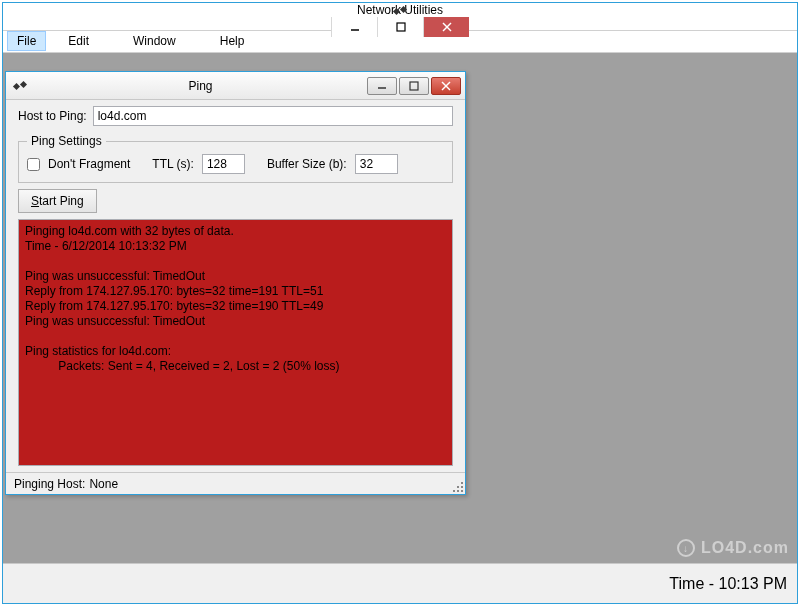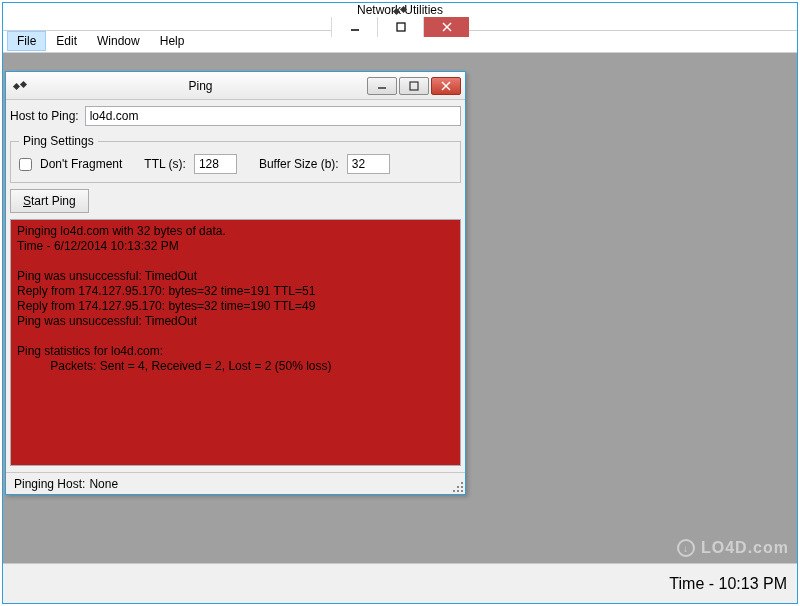--- a/index.html
+++ b/index.html
@@ -70,21 +70,21 @@
     
     .menubar {
       height: 22px;
       background: #fff;
       display: flex;
       align-items: flex-start;
       padding: 0 4px;
       border-bottom: 1px solid #d0d0d0;
     }
     .menu-item {
-      padding: 3px 10px;
+      padding: 3px 22px;
       font-size: 12px;
       color: #000;
       display: flex;
       align-items: center;
     }
     .menu-item.active {
       background: #cce8ff;
       border: 1px solid #99ccff;
       padding: 2px 9px;
     }
@@ -141,21 +141,21 @@
       display: flex;
       align-items: center;
       justify-content: center;
     }
     .child-btn.close {
       background: linear-gradient(#e67a6f,#c5402f);
       border-color: #a02f22;
     }
     .child-body {
       flex: 1;
-      padding: 6px 4px;
+      padding: 6px 12px;
       display: flex;
       flex-direction: column;
       gap: 6px;
       overflow: hidden;
     }
     .row {
       display: flex;
       align-items: center;
       gap: 6px;
     }

